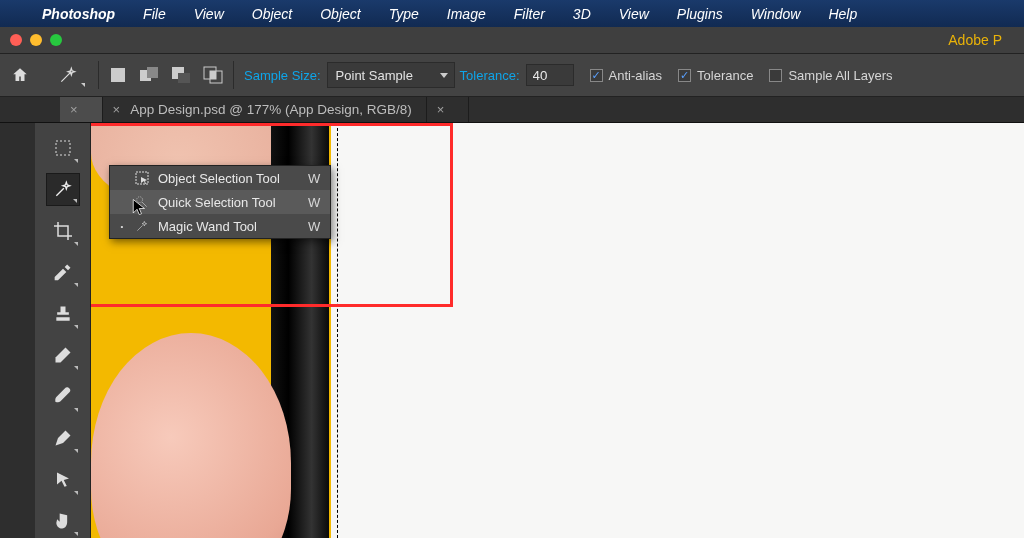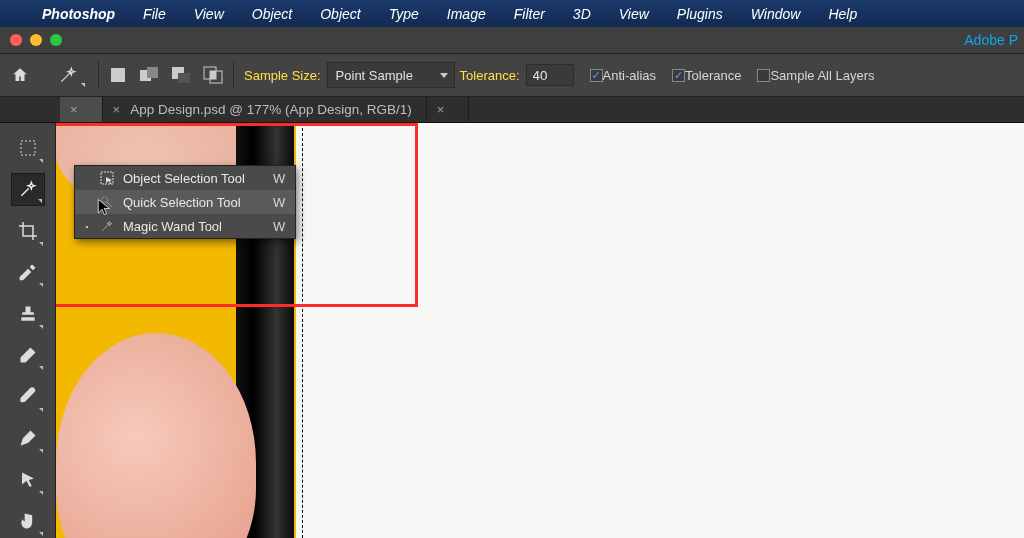--- a/index.html
+++ b/index.html
@@ -11,46 +11,46 @@
   .menubar .app-name { font-weight: 700; padding: 0 14px; }
   .menubar .menu-item { padding: 0 14px; cursor: default; }
 
   
   .titlebar { height: 26px; background: #3f3f3f; display: flex; align-items: center; color: #ccc; font-size: 14px; }
   .traffic { display: flex; gap: 8px; padding-left: 10px; }
   .traffic .dot { width: 12px; height: 12px; border-radius: 50%; }
   .dot.red { background: #ff5f56; }
   .dot.yellow { background: #ffbd2e; }
   .dot.green { background: #27c93f; }
-  .titlebar .title { margin-left: auto; padding-right: 6px; color: #0ea5e9; }
+  .titlebar .title { margin-left: auto; padding-right: 22px; color: #eab308; }
 
   
   .optionsbar { height: 44px; background: #434343; border-top: 1px solid #222; border-bottom: 1px solid #222;
                 display: flex; align-items: center; color: #d6d6d6; font-size: 13px; }
   .home-btn { width: 32px; height: 32px; margin-left: 4px; display: flex; align-items: center; justify-content: center; }
   .tool-preset { width: 40px; height: 30px; margin-left: 12px; display: flex; align-items: center; justify-content: center; position: relative; }
   .tool-preset .tri { position: absolute; right: 3px; bottom: 3px; width:0;height:0;border-left:4px solid transparent;border-top:4px solid #ccc;}
   .vdiv { width: 1px; height: 28px; background: #2b2b2b; margin: 0 10px; }
   .mode-group { display: flex; gap: 12px; align-items: center; }
-  .label { margin-right: 6px; color: #fde047; }
+  .label { margin-right: 6px; color: #0ea5e9; }
   .dropdown { height: 26px; background: #3a3a3a; border: 1px solid #2b2b2b; display: flex; align-items: center; padding: 0 8px; min-width: 128px; color: #e2e2e2; position: relative; }
   .dropdown .chev { position: absolute; right: 6px; width:0;height:0;border-left:4px solid transparent;border-right:4px solid transparent;border-top:5px solid #ccc; }
   .tolerance-input { width: 48px; height: 22px; background: #3a3a3a; border: 1px solid #2b2b2b; color: #e8e8e8; padding: 0 6px; text-align: left; }
-  .chk { display: inline-flex; align-items: center; margin-left: 16px; }
+  .chk { display: inline-flex; align-items: center; gap: 6px; margin-left: 16px; }
   .chkbox { width: 13px; height: 13px; border:1px solid #888; display:inline-flex; align-items:center; justify-content:center; background:#3a3a3a; }
   .chkbox.checked::after { content:"✓"; color:#5aa0ff; font-size:11px; line-height:1; }
 
   
   .tabbar { height: 26px; background: #2e2e2e; border-bottom: 1px solid #111; display: flex; align-items: stretch; padding-left: 60px; color: #bdbdbd; font-size: 13.5px; }
   .tab { display: flex; align-items: center; padding: 0 14px 0 10px; border-right: 1px solid #1c1c1c; position: relative; background: #2e2e2e; cursor: default; white-space: nowrap; }
   .tab.active { background: #4c4c4c; color: #f0f0f0; }
   .tab .close { margin-right: 10px; color: #a0a0a0; font-size: 13px; }
 
   
-  .workspace { display: flex; height: calc(538px - 27px - 26px - 44px - 26px); }
+  .workspace { display: flex; height: calc(538px - 27px - 26px - 44px - 26px); margin-left: 35px; }
   .toolbar { width: 56px; background: #434343; display: flex; flex-direction: column; align-items: center; padding-top: 8px; gap: 8px; border-right:1px solid #222; }
   .tool { width: 34px; height: 34px; display:flex; align-items:center; justify-content:center; position:relative; }
   .tool.active { background: #2a2a2a; border:1px solid #1a1a1a; }
   .tool .corner { position:absolute; right:2px; bottom:2px; width:0;height:0;border-left:4px solid transparent;border-top:4px solid #bbb; }
 
   .canvas-area { flex: 1; position: relative; background: #f7f7f6; overflow: hidden; }
   .canvas-image { position:absolute; inset:0; }
   .yellow-bg { position:absolute; left:0; top:0; width:240px; height:100%; background:#f3b900; }
   .pen-black { position:absolute; left:180px; top:-40px; width:58px; height:500px; background: linear-gradient(90deg,#111,#000 30%,#333 70%, #0a0a0a); border-radius: 30px; }
   .skin { position:absolute; left:0; top:210px; width:200px; height:260px; background: radial-gradient(circle at 40% 40%, #f7cabb, #e9a895 70%, #d78e7e); border-radius: 50% 50% 40% 40%; }
@@ -170,21 +170,21 @@
     <span>Sample All Layers</span>
   </label>
 </div>
 
 <div class="tabbar">
   <div class="tab active">
     <span class="close">×</span>
   </div>
   <div class="tab">
     <span class="close">×</span>
-    <span>App Design.psd @ 177% (App Design, RGB/1)</span>
+    <span>App Design.psd @ 177% (App Design, RGB/8)</span>
   </div>
   <div class="tab">
     <span class="close">×</span>
   </div>
 </div>
 
 <div class="workspace">
 
   <div class="toolbar">
     <div class="tool">

